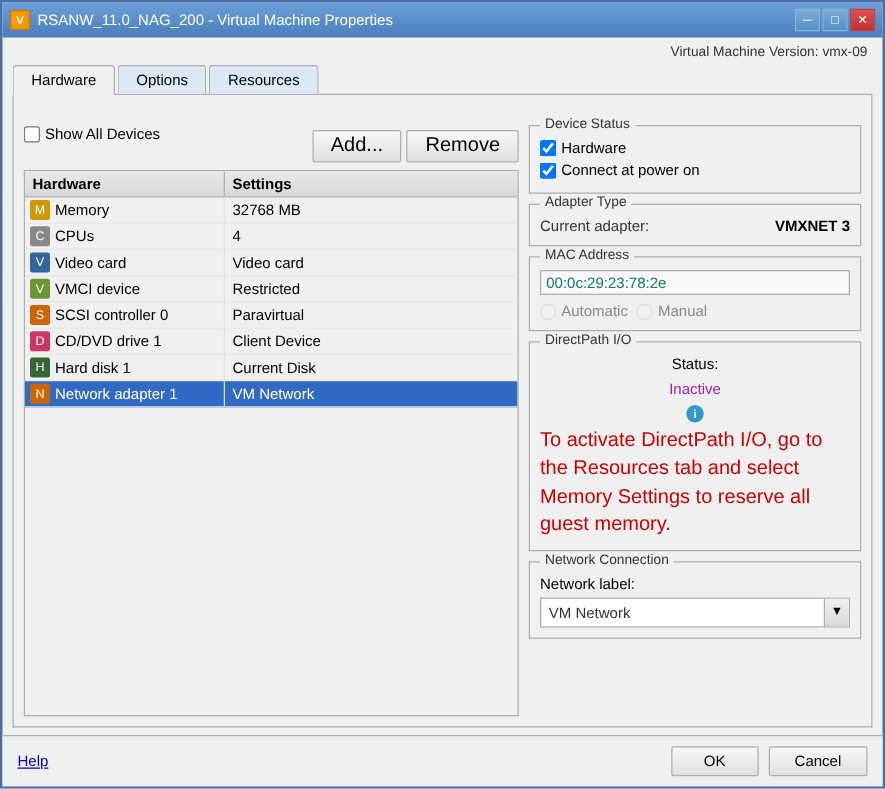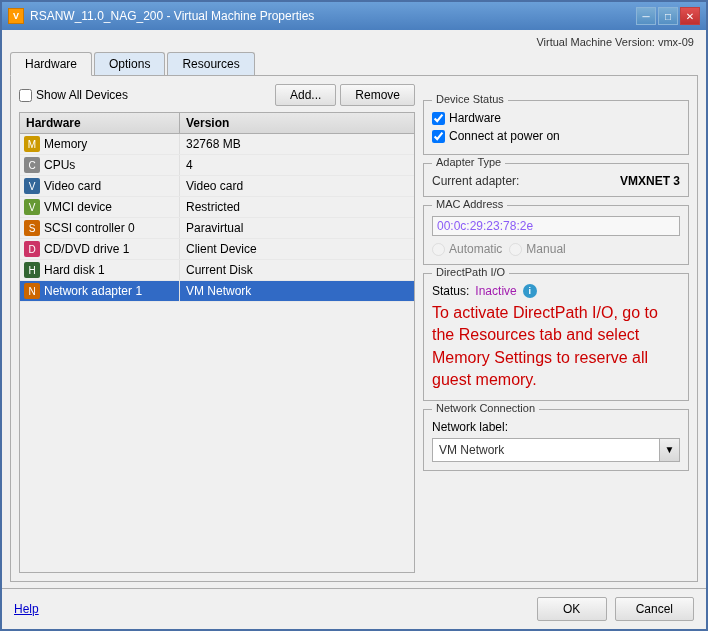--- a/index.html
+++ b/index.html
@@ -135,22 +135,23 @@
       gap: 4px;
       font-size: 12px;
     }
     .checkbox-label input { width: 13px; height: 13px; }
     .btn-group { display: flex; gap: 4px; }
     .btn {
       padding: 3px 14px;
       border: 1px solid #adadad;
       background: linear-gradient(to bottom, #f8f8f8, #e0e0e0);
       cursor: pointer;
-      font-size: 12px;
+      font-size: 16px;
       border-radius: 2px;
+      margin-top: 20px;
     }
     .hw-table {
       border: 1px solid #adadad;
       flex: 1;
       overflow-y: auto;
     }
     .hw-table-header {
       display: flex;
       background: linear-gradient(to bottom, #e8e8e8, #d8d8d8);
       border-bottom: 1px solid #adadad;
@@ -228,21 +229,21 @@
       margin-top: 4px;
     }
     .adapter-label { font-size: 12px; color: #333; }
     .adapter-value { font-size: 12px; font-weight: bold; }
     .mac-input {
       width: 100%;
       font-size: 12px;
       padding: 2px 4px;
       border: 1px solid #adadad;
       background: #f8f8f8;
-      color: #8b5cf6;
+      color: #0f766e;
       margin-top: 4px;
       margin-bottom: 4px;
     }
     .radio-row {
       display: flex;
       gap: 7px;
       margin-top: 2px;
     }
     .radio-label {
       display: flex;
@@ -251,20 +252,21 @@
       color: #888;
       font-size: 12px;
     }
     .radio-label input { opacity: 0.5; }
     .directpath-row {
       display: flex;
       align-items: center;
       gap: 6px;
       margin-top: 4px;
       margin-bottom: 4px;
+      flex-direction: column;
     }
     .status-value { font-size: 12px; color: #a21caf; }
     .info-icon {
       width: 14px;
       height: 14px;
       background: #3399cc;
       border-radius: 50%;
       color: white;
       font-size: 9px;
       display: flex;
@@ -366,21 +368,21 @@
           </label>
           <div class="btn-group">
             <button class="btn">Add...</button>
             <button class="btn">Remove</button>
           </div>
         </div>
 
         <div class="hw-table">
           <div class="hw-table-header">
             <div class="hw-col-name">Hardware</div>
-            <div class="hw-col-summary">Version</div>
+            <div class="hw-col-summary">Settings</div>
           </div>
 
           <div class="hw-row">
             <div class="hw-row-name">
               <div class="hw-icon icon-memory">M</div>
               <span>Memory</span>
             </div>
             <div class="hw-row-summary">32768 MB</div>
           </div>
 

